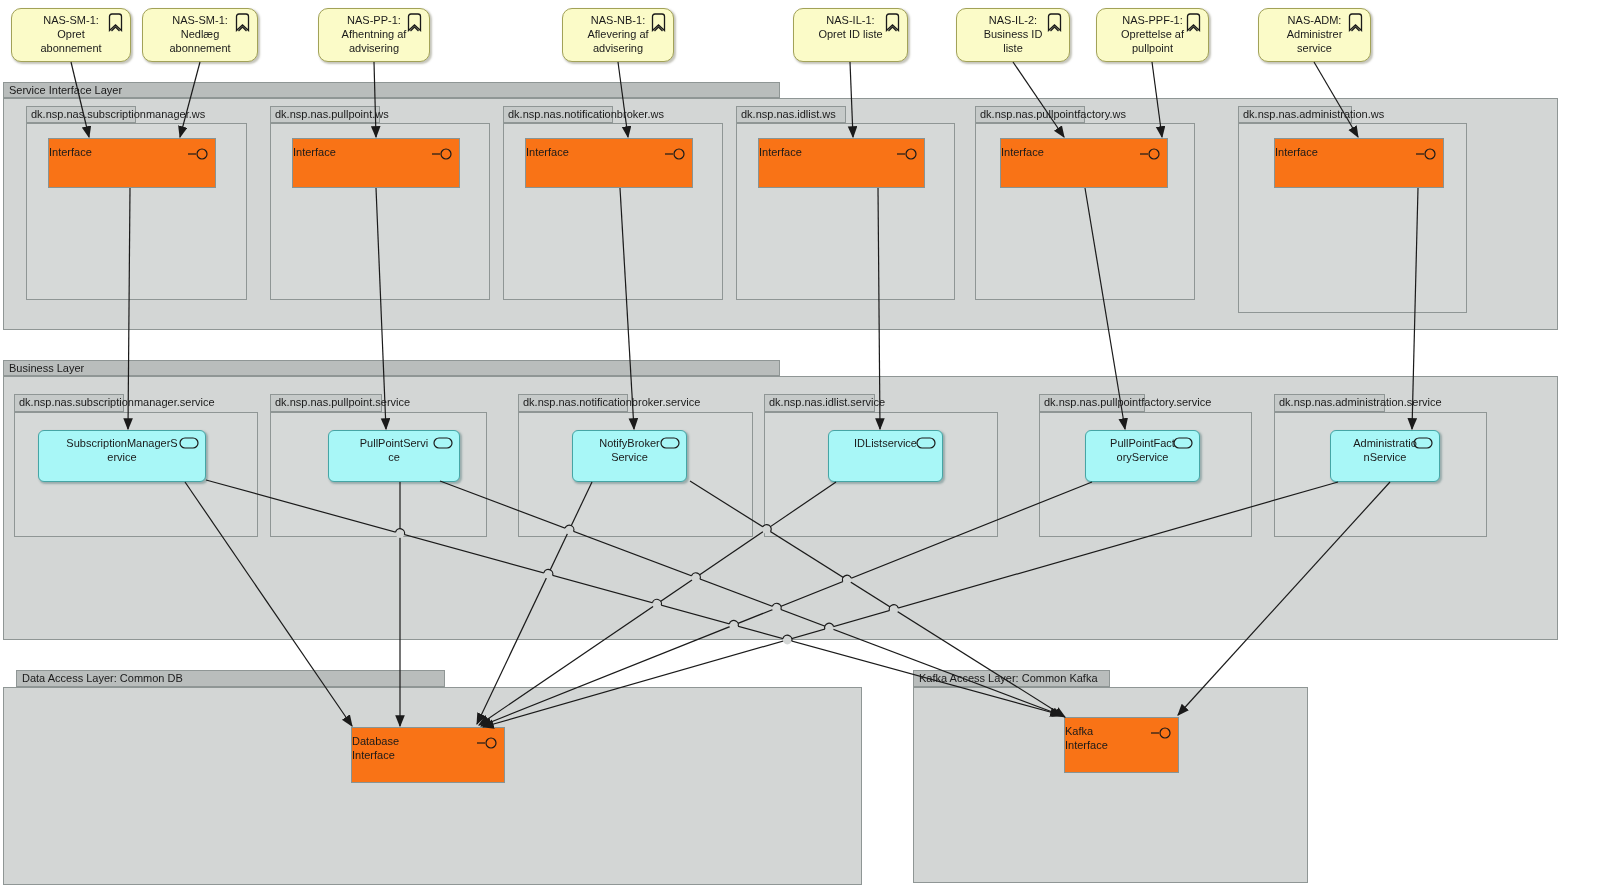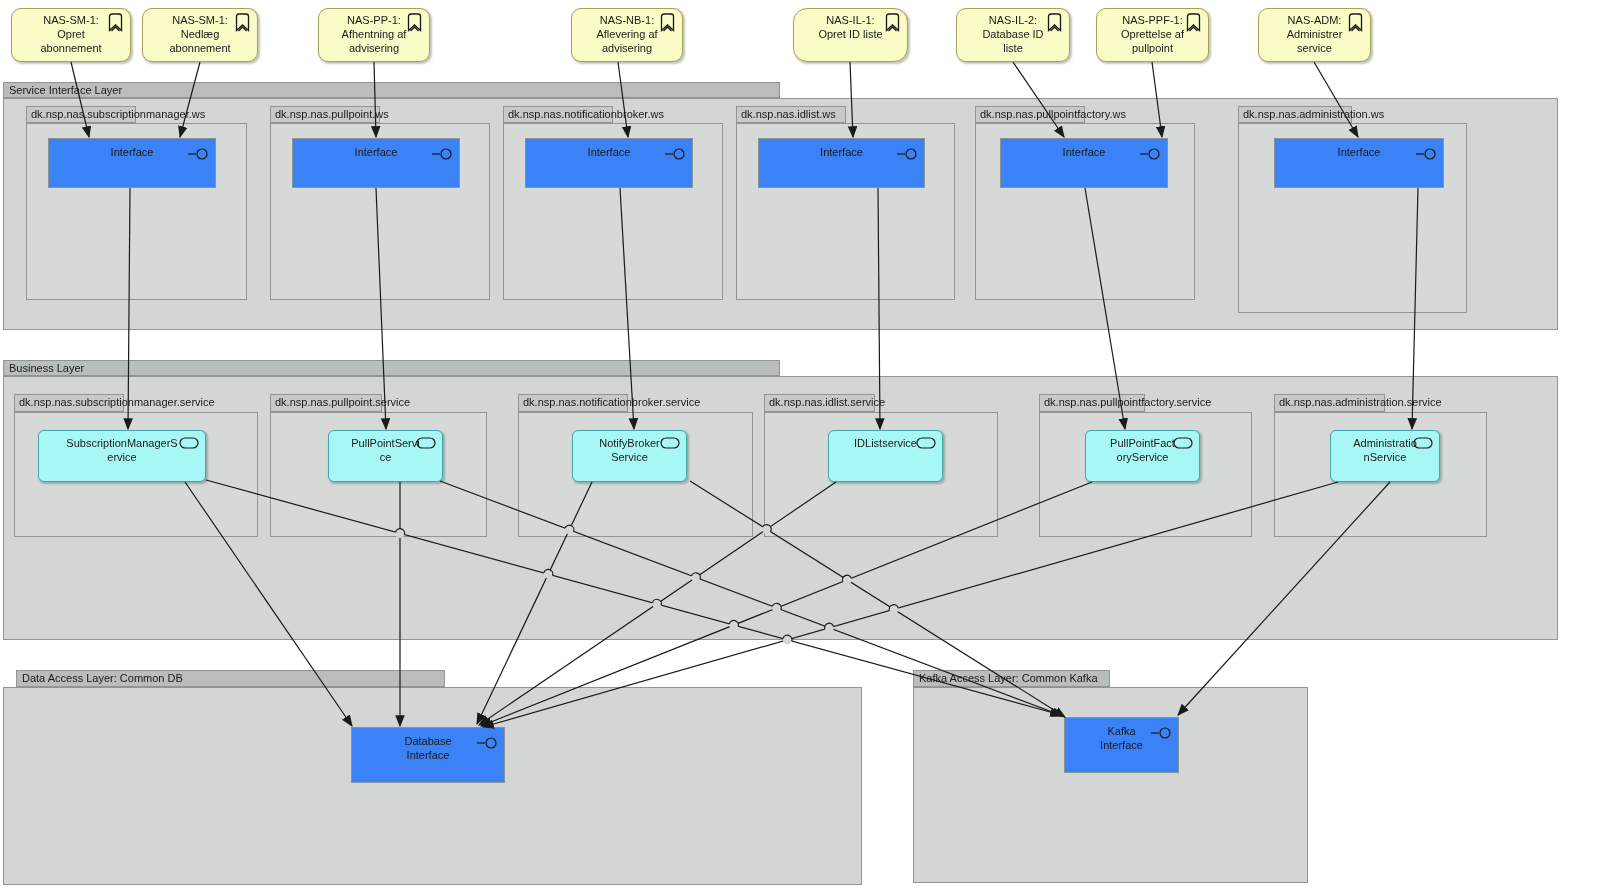--- a/index.html
+++ b/index.html
@@ -10,22 +10,22 @@
   .layer-body{position:absolute;background:#d3d6d5;border:1px solid #8f9695;
     box-sizing:border-box;z-index:0;}
   .pkg-tab{position:absolute;background:#c6cac9;border:1px solid #8f9695;
     box-sizing:border-box;z-index:2;}
   .pkg-body{position:absolute;background:#d6d9d8;border:1px solid #8f9695;
     box-sizing:border-box;z-index:2;}
   .pkg-label{position:absolute;z-index:3;white-space:nowrap;padding:2px 0 0 5px;}
   .uc{position:absolute;background:#fbfbc8;border:1px solid #a2a258;border-radius:10px;
     box-sizing:border-box;text-align:center;padding-top:4px;line-height:14px;z-index:3;
     box-shadow:1.5px 1.5px 2px rgba(90,90,60,.35);}
-  .iface{position:absolute;background:#3b82f6;border:1px solid #879494;
-    box-sizing:border-box;text-align:center;padding-top:6px;line-height:14px;z-index:3;}
+  .iface{position:absolute;background:#f97316;border:1px solid #879494;
+    box-sizing:border-box;text-align:left;padding-top:6px;line-height:14px;z-index:3;}
   .svc{position:absolute;background:#a8f7f7;border:1px solid #46a5a5;border-radius:6px;
     box-sizing:border-box;text-align:center;padding-top:5px;line-height:14px;z-index:3;
     box-shadow:1.5px 1.5px 2px rgba(40,90,90,.35);}
   .node-icon{position:absolute;z-index:4;}
   #connector-layer{position:absolute;left:0;top:0;z-index:5;pointer-events:none;}
 </style>
 </head>
 <body>
 
 <div id="diagram">
@@ -93,40 +93,40 @@
     </div>
     <div class="uc" style="left: 318px; top: 8px; width: 112px; height: 54px;">
       <div>NAS-PP-1:</div>
       <div>Afhentning af</div>
       <div>advisering</div>
       <svg width="17" height="21" class="node-icon" style="right: 6px; top: 3px;">
         <path d="M2.5,18.5 L2.5,4.5 Q2.5,2 5,2 L12,2 Q14.5,2 14.5,4.5 L14.5,18.5 L8.5,13 Z" fill="none" stroke="#1a1a1a" stroke-width="1.3"></path>
         <path d="M4.5,19 L8.5,15 L12.5,19" fill="none" stroke="#1a1a1a" stroke-width="1.3"></path>
       </svg>
     </div>
-    <div class="uc" style="left: 562px; top: 8px; width: 112px; height: 54px; margin-left: 9px;">
+    <div class="uc" style="left: 562px; top: 8px; width: 112px; height: 54px;">
       <div>NAS-NB-1:</div>
       <div>Aflevering af</div>
       <div>advisering</div>
       <svg width="17" height="21" class="node-icon" style="right: 6px; top: 3px;">
         <path d="M2.5,18.5 L2.5,4.5 Q2.5,2 5,2 L12,2 Q14.5,2 14.5,4.5 L14.5,18.5 L8.5,13 Z" fill="none" stroke="#1a1a1a" stroke-width="1.3"></path>
         <path d="M4.5,19 L8.5,15 L12.5,19" fill="none" stroke="#1a1a1a" stroke-width="1.3"></path>
       </svg>
     </div>
-    <div class="uc" style="left: 793px; top: 8px; width: 115px; height: 54px; border-radius: 14px;">
+    <div class="uc" style="left: 793px; top: 8px; width: 115px; height: 54px;">
       <div>NAS-IL-1:</div>
       <div>Opret ID liste</div>
       <svg width="17" height="21" class="node-icon" style="right: 6px; top: 3px;">
         <path d="M2.5,18.5 L2.5,4.5 Q2.5,2 5,2 L12,2 Q14.5,2 14.5,4.5 L14.5,18.5 L8.5,13 Z" fill="none" stroke="#1a1a1a" stroke-width="1.3"></path>
         <path d="M4.5,19 L8.5,15 L12.5,19" fill="none" stroke="#1a1a1a" stroke-width="1.3"></path>
       </svg>
     </div>
     <div class="uc" style="left: 956px; top: 8px; width: 114px; height: 54px;">
       <div>NAS-IL-2:</div>
-      <div>Database ID</div>
+      <div>Business ID</div>
       <div>liste</div>
       <svg width="17" height="21" class="node-icon" style="right: 6px; top: 3px;">
         <path d="M2.5,18.5 L2.5,4.5 Q2.5,2 5,2 L12,2 Q14.5,2 14.5,4.5 L14.5,18.5 L8.5,13 Z" fill="none" stroke="#1a1a1a" stroke-width="1.3"></path>
         <path d="M4.5,19 L8.5,15 L12.5,19" fill="none" stroke="#1a1a1a" stroke-width="1.3"></path>
       </svg>
     </div>
     <div class="uc" style="left: 1096px; top: 8px; width: 113px; height: 54px;">
       <div>NAS-PPF-1:</div>
       <div>Oprettelse af</div>
       <div>pullpoint</div>
@@ -202,21 +202,21 @@
         <circle cx="15" cy="6" r="5" fill="none" stroke="#1a1a1a" stroke-width="1.2"></circle>
       </svg>
     </div>
     <div class="svc" style="left: 38px; top: 430px; width: 168px; height: 52px;">
       <div>SubscriptionManagerS</div>
       <div>ervice</div>
       <svg width="21" height="13" class="node-icon" style="right: 5px; top: 6px;">
         <rect x="1" y="1" width="18" height="10" rx="5" ry="5" fill="none" stroke="#1a1a1a" stroke-width="1.2"></rect>
       </svg>
     </div>
-    <div class="svc" style="left: 328px; top: 430px; width: 115px; height: 52px;">
+    <div class="svc" style="left: 328px; top: 430px; width: 132px; height: 52px;">
       <div>PullPointServi</div>
       <div>ce</div>
       <svg width="21" height="13" class="node-icon" style="right: 5px; top: 6px;">
         <rect x="1" y="1" width="18" height="10" rx="5" ry="5" fill="none" stroke="#1a1a1a" stroke-width="1.2"></rect>
       </svg>
     </div>
     <div class="svc" style="left: 572px; top: 430px; width: 115px; height: 52px;">
       <div>NotifyBroker</div>
       <div>Service</div>
       <svg width="21" height="13" class="node-icon" style="right: 5px; top: 6px;">

